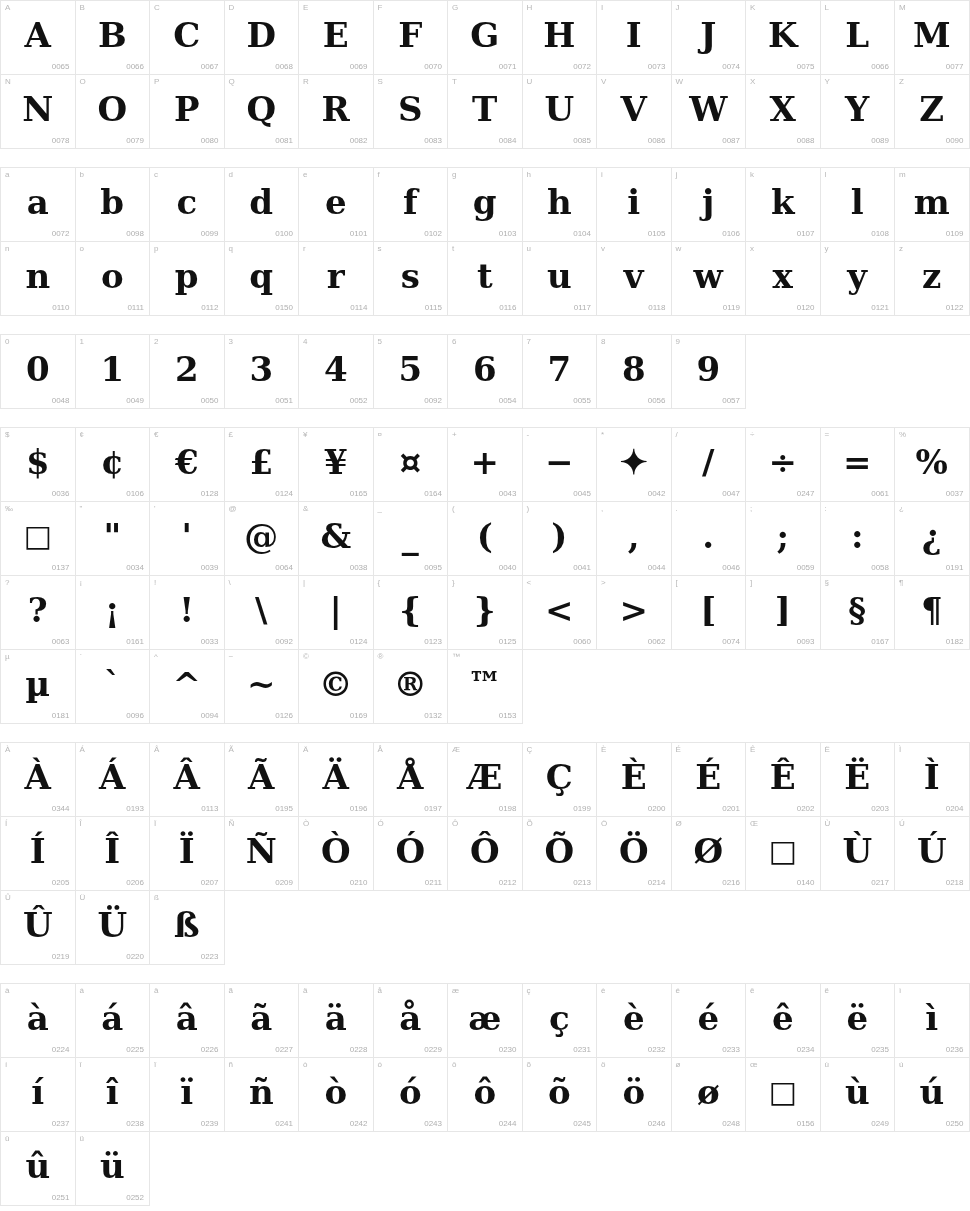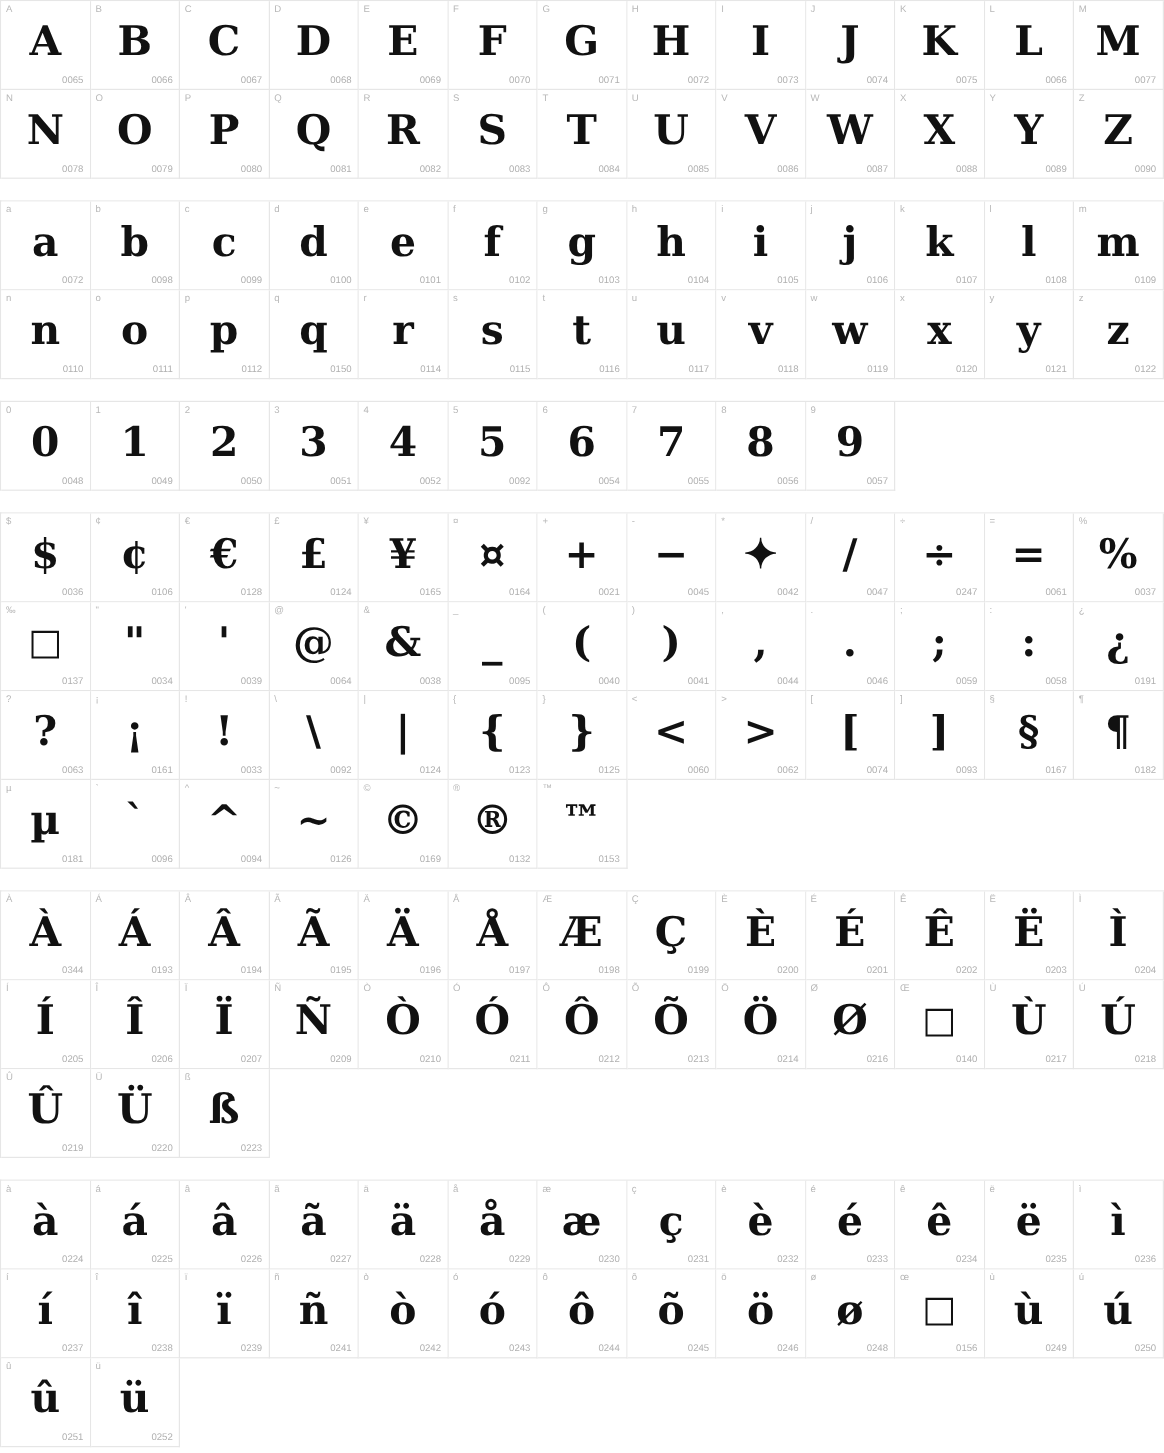--- a/index.html
+++ b/index.html
@@ -427,21 +427,21 @@
         <span class="code">0165</span>
       </div>
       <div class="cell">
         <span class="corner">¤</span>
         <span class="glyph">¤</span>
         <span class="code">0164</span>
       </div>
       <div class="cell">
         <span class="corner">+</span>
         <span class="glyph">+</span>
-        <span class="code">0021</span>
+        <span class="code">0043</span>
       </div>
       <div class="cell">
         <span class="corner">-</span>
         <span class="glyph">−</span>
         <span class="code">0045</span>
       </div>
       <div class="cell">
         <span class="corner">*</span>
         <span class="glyph">✦</span>
         <span class="code">0042</span>
@@ -640,21 +640,21 @@
         <span class="code">0344</span>
       </div>
       <div class="cell">
         <span class="corner">Á</span>
         <span class="glyph">Á</span>
         <span class="code">0193</span>
       </div>
       <div class="cell">
         <span class="corner">Â</span>
         <span class="glyph">Â</span>
-        <span class="code">0194</span>
+        <span class="code">0113</span>
       </div>
       <div class="cell">
         <span class="corner">Ã</span>
         <span class="glyph">Ã</span>
         <span class="code">0195</span>
       </div>
       <div class="cell">
         <span class="corner">Ä</span>
         <span class="glyph">Ä</span>
         <span class="code">0196</span>

